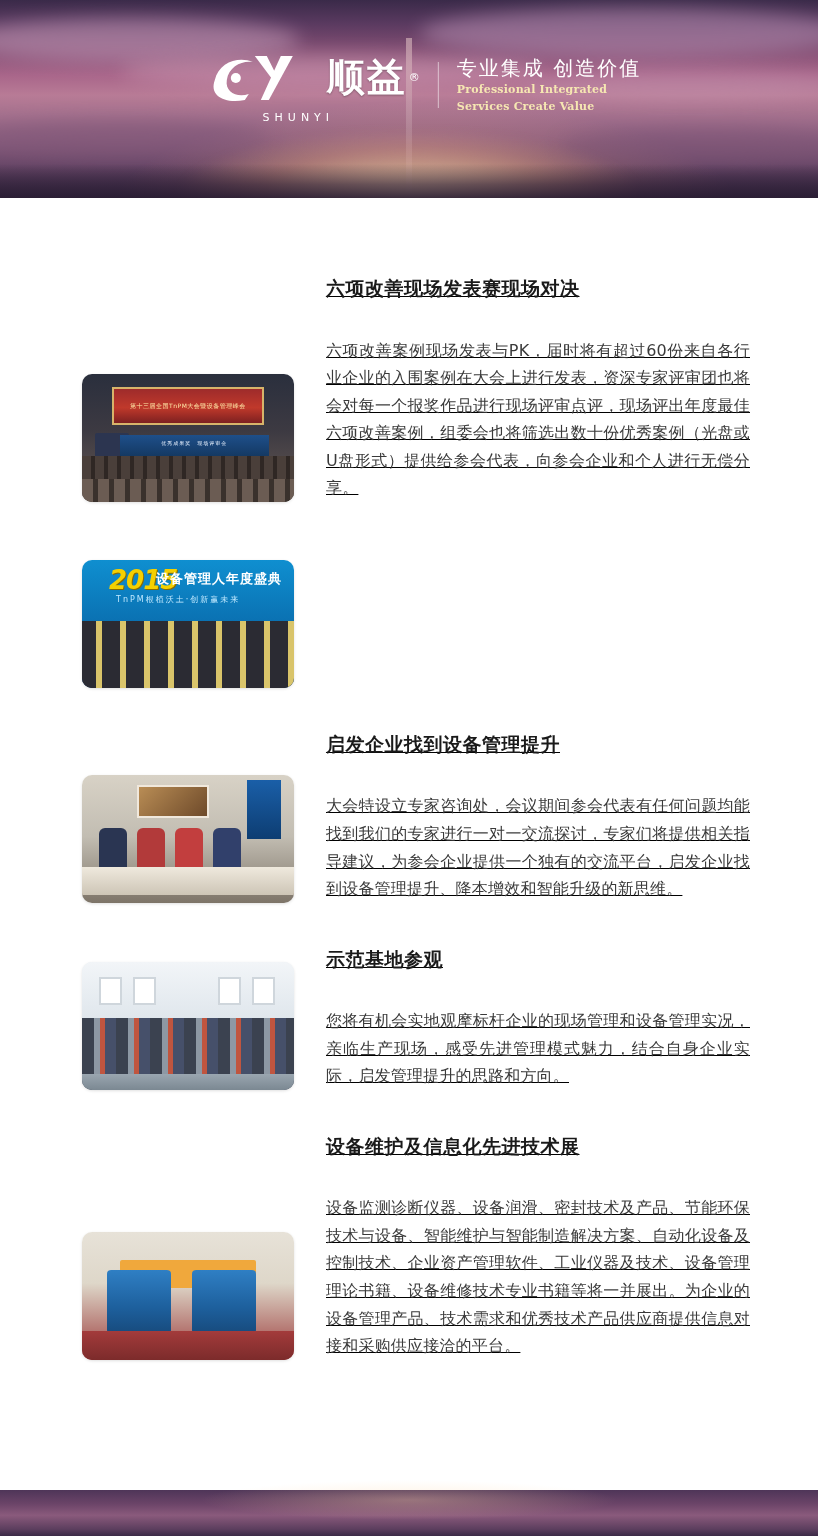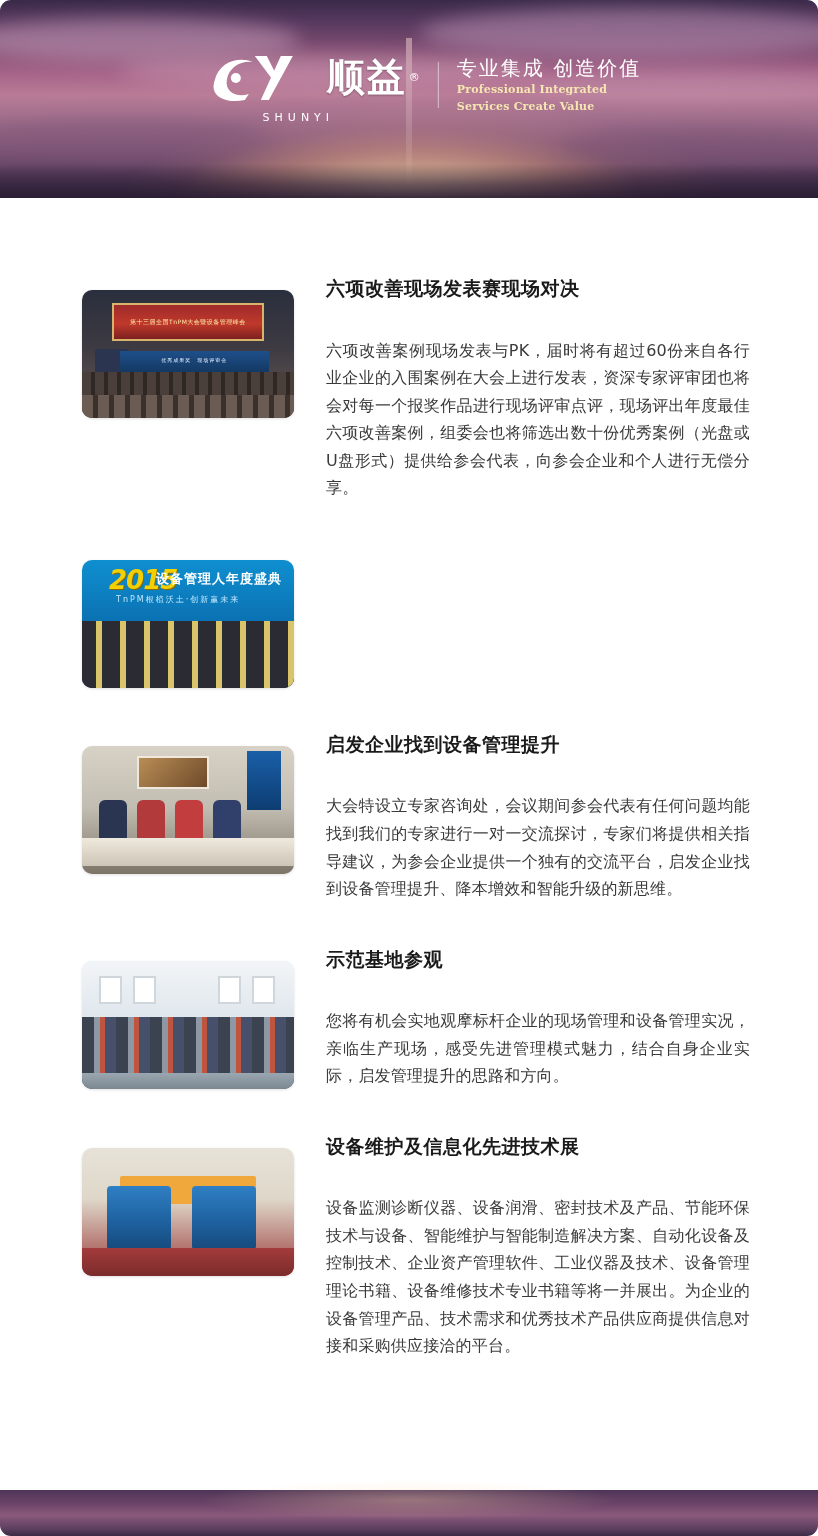--- a/index.html
+++ b/index.html
@@ -8,21 +8,20 @@
     height: 1536px;
     background: #ffffff;
     font-family: "DejaVu Sans", "Liberation Sans", sans-serif;
   }
   .page {
     position: relative;
     width: 818px;
     height: 1536px;
     overflow: hidden;
     background: #ffffff;
-    border-radius: 11px;
   }
 
   
   .header {
     position: relative;
     width: 818px;
     height: 198px;
     overflow: hidden;
     background:
       radial-gradient(ellipse 420px 150px at 52% 108%, rgba(255,214,150,0.55) 0%, rgba(255,170,120,0.18) 45%, rgba(120,70,120,0) 75%),
@@ -145,22 +144,23 @@
     letter-spacing: .2px;
   }
 
   
   .content {
     position: relative;
     padding: 78px 68px 0 82px;
   }
   .item {
     display: flex;
-    align-items: flex-start;
+    align-items: flex-end;
     margin-bottom: 44px;
+    text-decoration: underline;
   }
   .thumb {
     flex: 0 0 auto;
     width: 212px;
     height: 128px;
     border-radius: 10px;
     overflow: hidden;
     position: relative;
     margin-top: 14px;
     box-shadow: 0 1px 3px rgba(0,0,0,.12);

